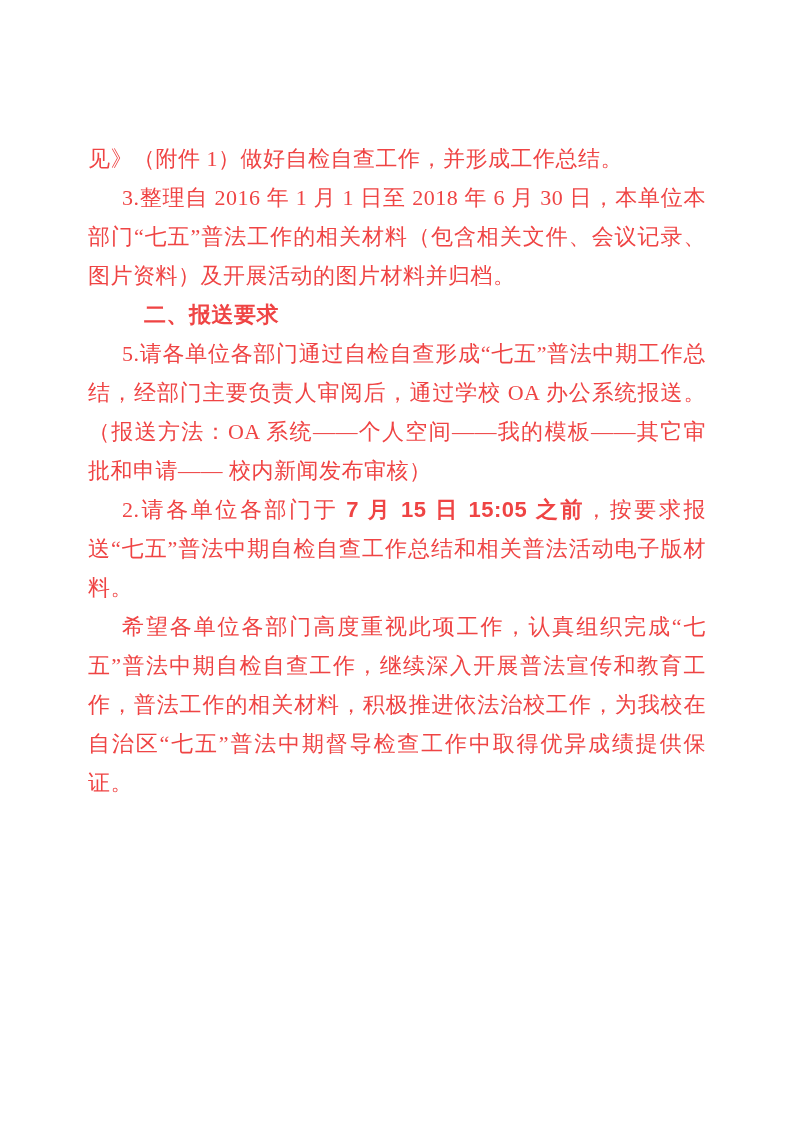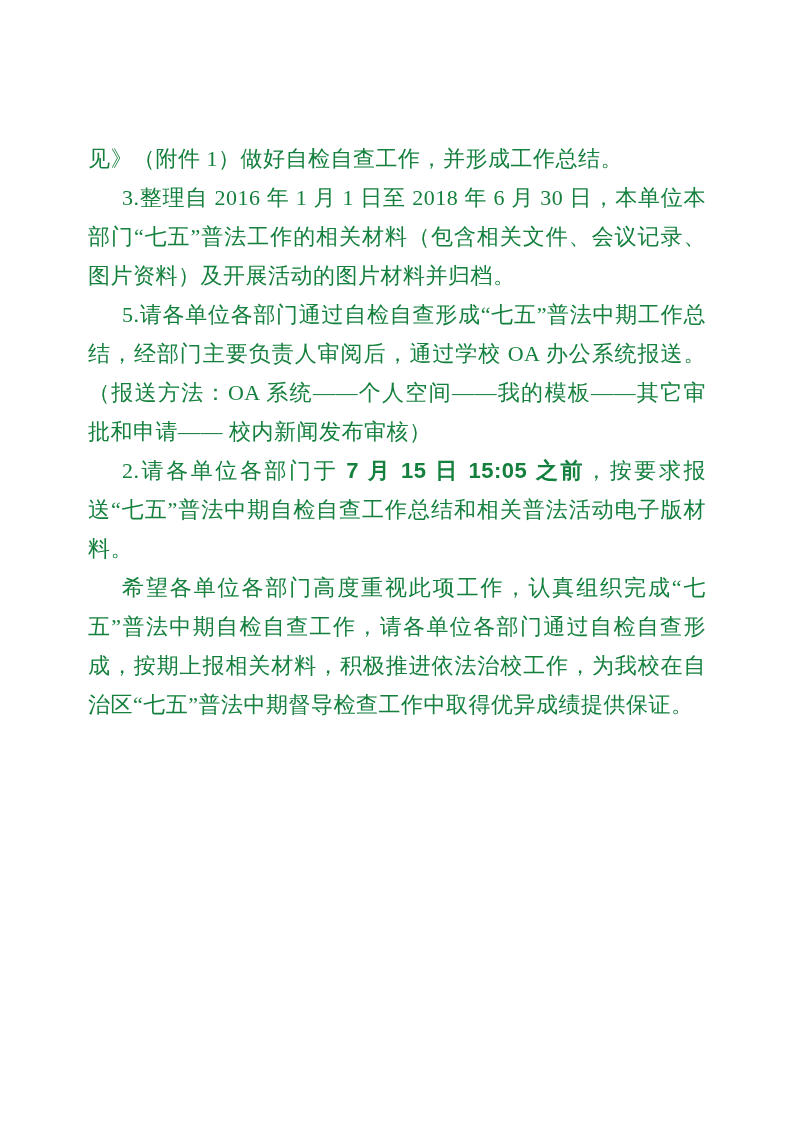--- a/index.html
+++ b/index.html
@@ -18,21 +18,21 @@
     position: absolute;
     left: 88px;
     top: 139px;
     width: 618px;
   }
   .content p {
     margin: 0;
     padding: 0;
     font-size: 22px;
     line-height: 39px;
-    color: #15803d;
+    color: #ef4444;
     text-align: justify;
     text-justify: inter-character;
     letter-spacing: 0.5px;
     word-break: break-word;
   }
   .body-para {
     font-family: "Liberation Serif", "DejaVu Serif", serif;
   }
   .heading-para {
     font-family: "Liberation Sans", "DejaVu Sans", sans-serif;
@@ -48,17 +48,18 @@
   .indent-2 { text-indent: 56px; }
   .indent-3 { text-indent: 60px; }
 </style>
 </head>
 <body>
 
 <div class="page">
   <div class="content">
       <p class="body-para indent-0"><span>见》（附件 1）做好自检自查工作，并形成工作总结。</span></p>
       <p class="body-para indent-1"><span>3.整理自 2016 年 1 月 1 日至 2018 年 6 月 30 日，本单位本部门“七五”普法工作的相关材料（包含相关文件、会议记录、图片资料）及开展活动的图片材料并归档。</span></p>
+      <p class="heading-para indent-2"><span class="b">二、报送要求</span></p>
       <p class="body-para indent-1"><span>5.请各单位各部门通过自检自查形成“七五”普法中期工作总结，经部门主要负责人审阅后，通过学校 OA 办公系统报送。（报送方法：OA 系统——个人空间——我的模板——其它审批和申请—— 校内新闻发布审核）</span></p>
       <p class="body-para indent-1"><span>2.请各单位各部门于 </span><span class="b">7 月 15 日 15:05 之前</span><span>，按要求报送“七五”普法中期自检自查工作总结和相关普法活动电子版材料。</span></p>
-      <p class="body-para indent-1"><span>希望各单位各部门高度重视此项工作，认真组织完成“七五”普法中期自检自查工作，请各单位各部门通过自检自查形成，按期上报相关材料，积极推进依法治校工作，为我校在自治区“七五”普法中期督导检查工作中取得优异成绩提供保证。</span></p>
+      <p class="body-para indent-1"><span>希望各单位各部门高度重视此项工作，认真组织完成“七五”普法中期自检自查工作，继续深入开展普法宣传和教育工作，普法工作的相关材料，积极推进依法治校工作，为我校在自治区“七五”普法中期督导检查工作中取得优异成绩提供保证。</span></p>
     </div>
 </div>
 
 </body></html>

